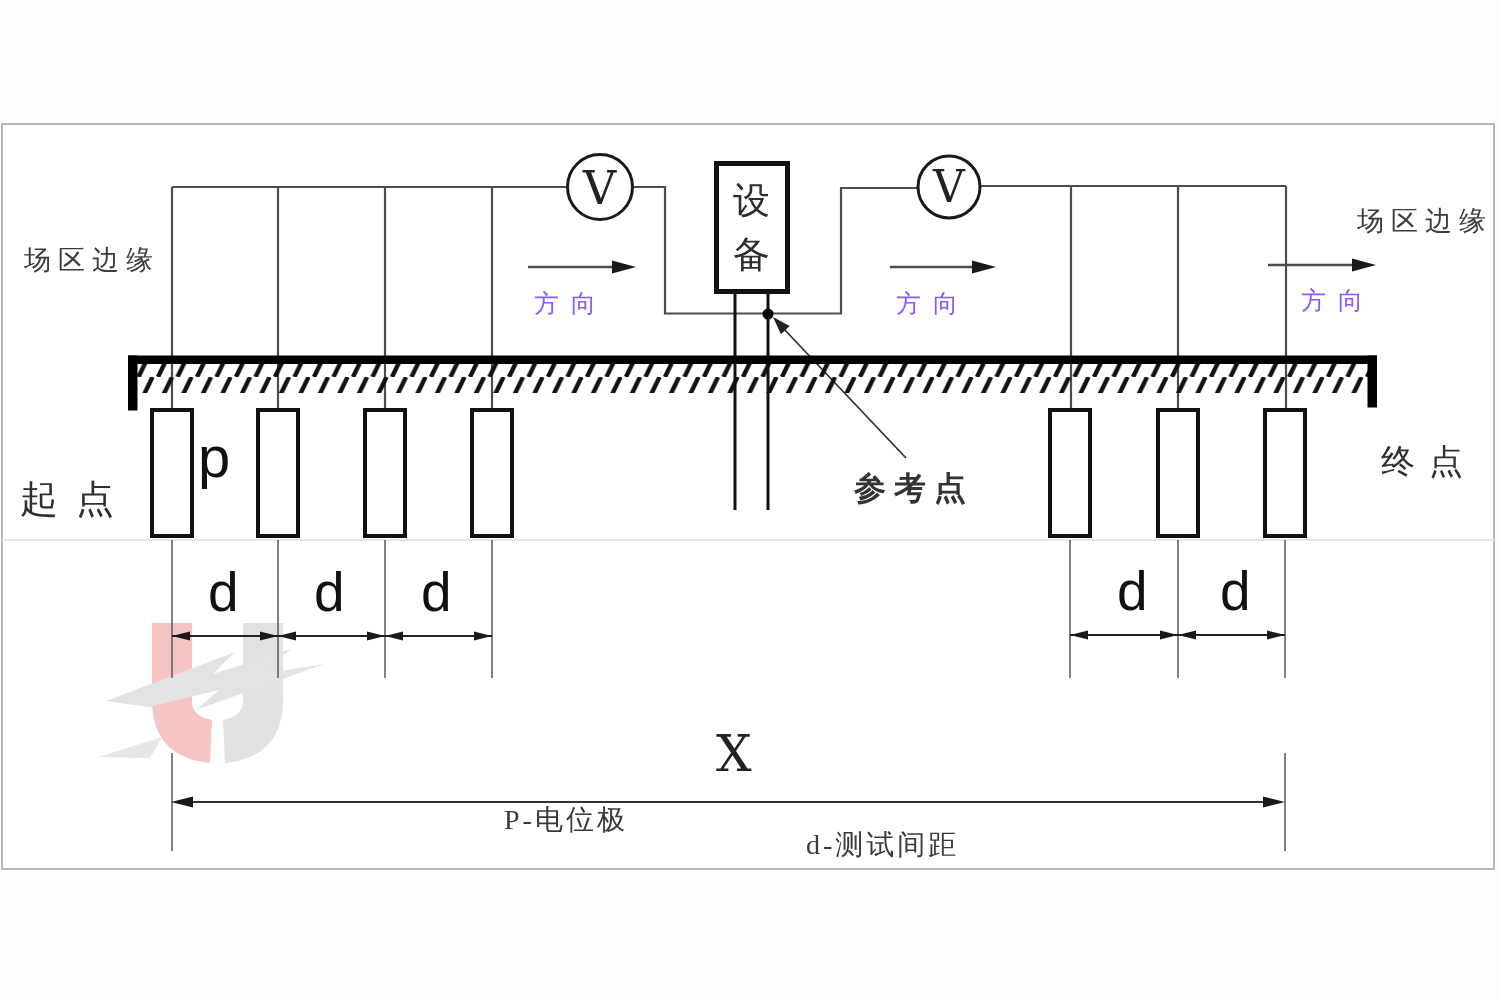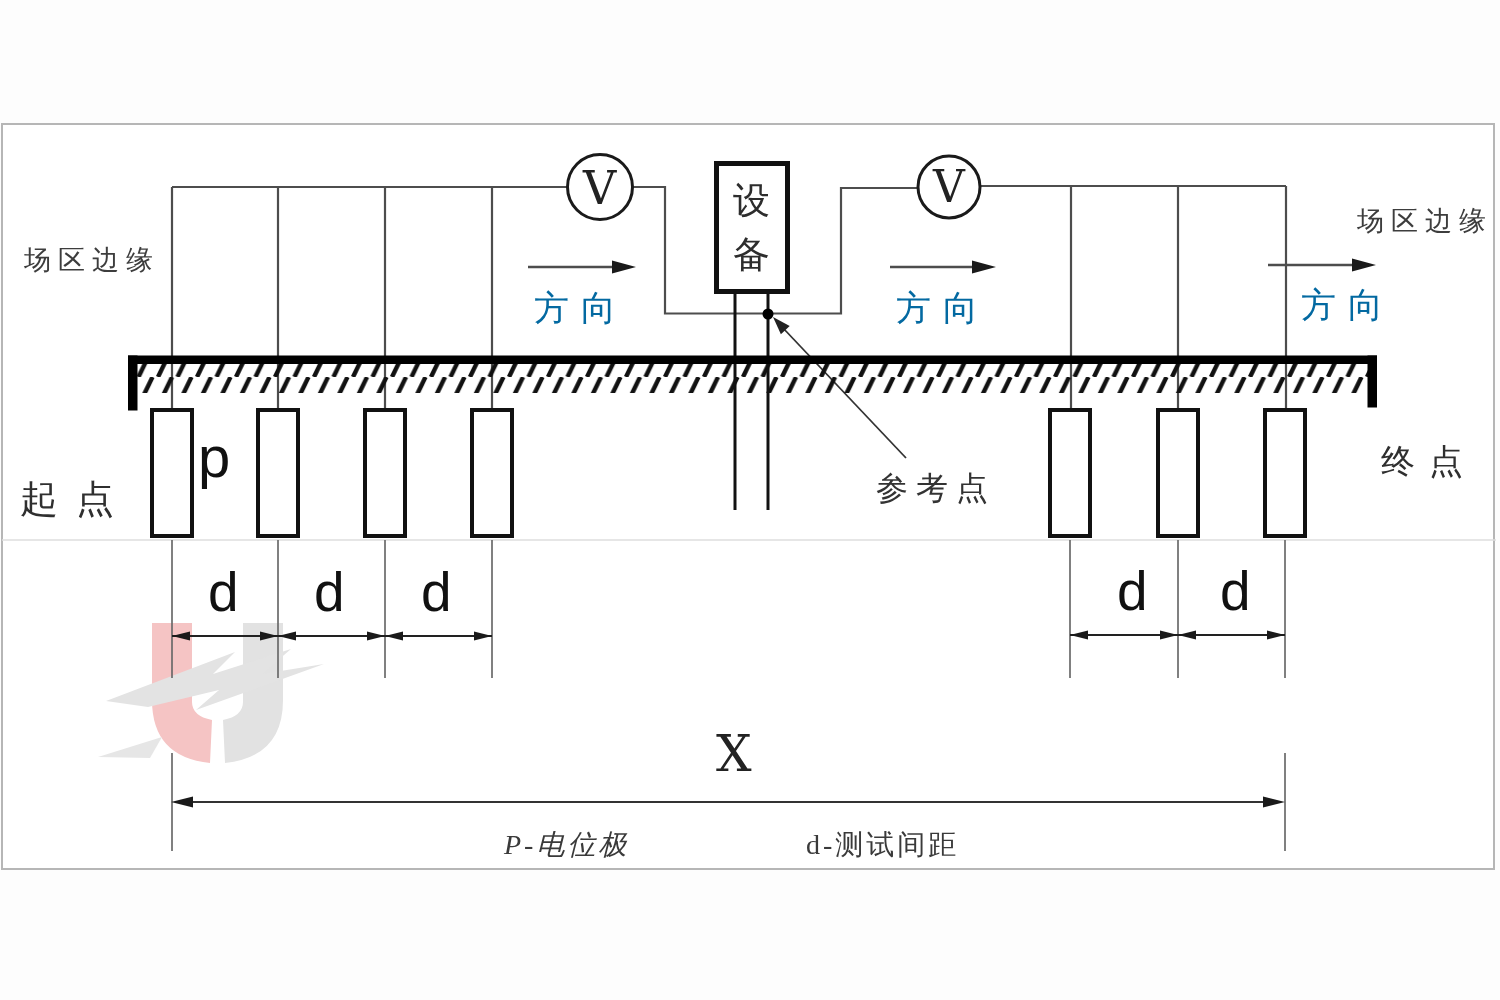--- a/index.html
+++ b/index.html
@@ -4,21 +4,21 @@
 <style>
   html,body{margin:0;padding:0;background:#fcfcfc;}
   .stage{position:relative;width:1500px;height:1000px;overflow:hidden;
          font-family:"Liberation Serif", serif;background:#fdfdfd;}
   .frame{position:absolute;left:1px;top:123px;width:1494px;height:747px;
          background:#ffffff;border:2px solid #b6b6b6;box-sizing:border-box;}
   svg.layer{position:absolute;left:0;top:0;}
   .lbl{position:absolute;color:#333;white-space:nowrap;line-height:1;}
   .cjk{font-family:"Liberation Serif", serif;}
   .field-edge{font-size:27px;letter-spacing:7px;color:#3d3d3d;}
-  .dir{font-size:35px;letter-spacing:12px;color:#0369a1;}
+  .dir{font-size:25px;letter-spacing:12px;color:#8b5cf6;}
   .vlabel{display:flex;align-items:center;justify-content:center;
           font-size:46px;color:#222;font-family:"DejaVu Serif", serif;}
   .equip{position:absolute;left:716px;top:164px;width:71px;height:127px;
          display:flex;align-items:center;justify-content:center;text-align:center;}
   .equip .txt{width:44px;font-size:37px;line-height:1.45;color:#2d2d2d;
               word-break:break-all;}
   .startpt{font-size:38px;letter-spacing:18px;color:#2f2f2f;}
   .endpt{font-size:34px;letter-spacing:14px;color:#2f2f2f;margin-left:12px;}
   .plabel{font-size:58px;color:#111;font-family:"Liberation Sans", sans-serif;}
   .dlabel{font-size:55px;color:#111;font-family:"Liberation Sans", sans-serif;}
@@ -154,20 +154,20 @@
   <div class="lbl endpt cjk" style="left:1369px;top:445px;">终点</div>
 
   <div class="lbl plabel" style="left:198px;top:428px;">p</div>
 
   <div class="lbl dlabel" style="left:208px;top:565px;">d</div>
   <div class="lbl dlabel" style="left:314px;top:565px;">d</div>
   <div class="lbl dlabel" style="left:421px;top:565px;">d</div>
   <div class="lbl dlabel" style="left:1117px;top:564px;">d</div>
   <div class="lbl dlabel" style="left:1220px;top:564px;">d</div>
 
-  <div class="lbl ref cjk" style="left:876px;top:472px;">参考点</div>
+  <div class="lbl ref cjk" style="left:854px;top:472px;font-weight:bold;">参考点</div>
 
   <div class="lbl xlabel" style="left:716px;top:729px;">X</div>
 
-  <div class="lbl legend cjk" style="left:504px;top:831px;font-style:italic;">P-电位极</div>
+  <div class="lbl legend cjk" style="left:504px;top:806px;">P-电位极</div>
   <div class="lbl legend cjk" style="left:806px;top:831px;">d-测试间距</div>
 
 </div>
 
 </body></html>

